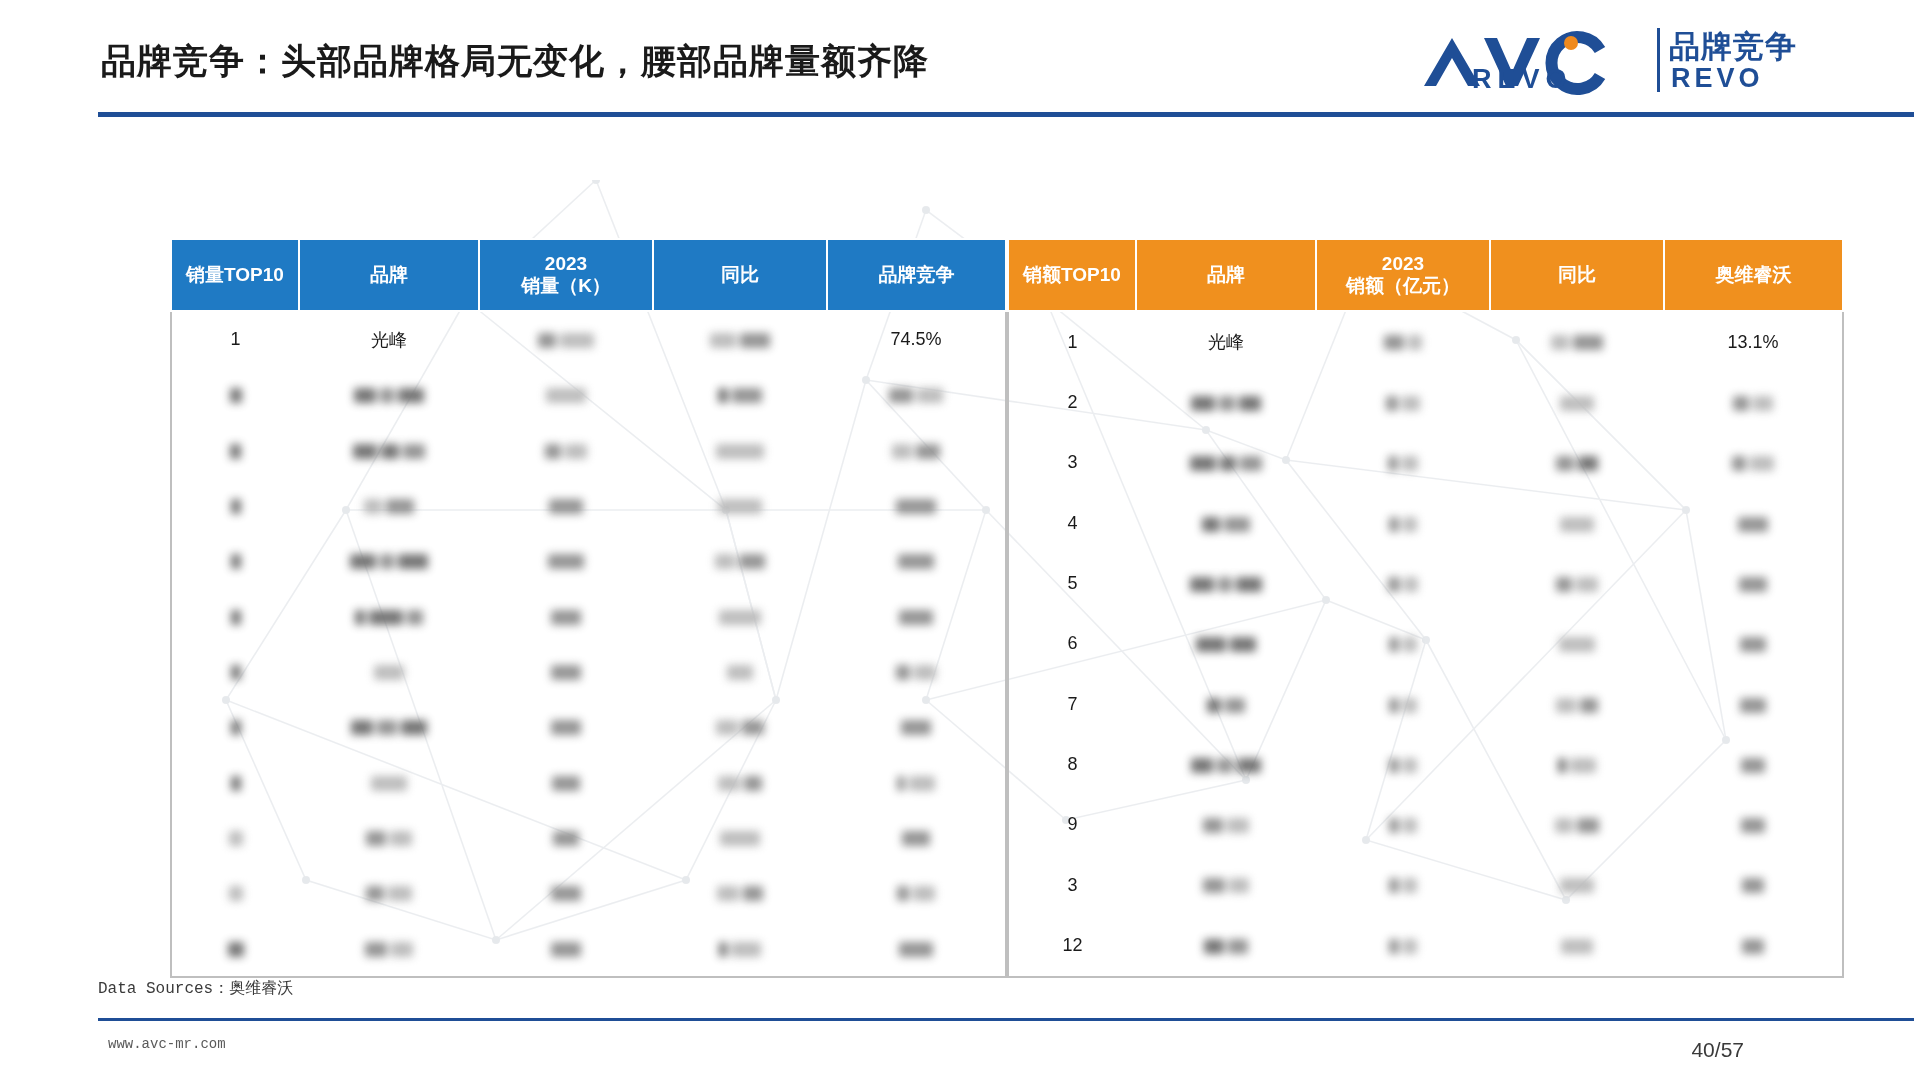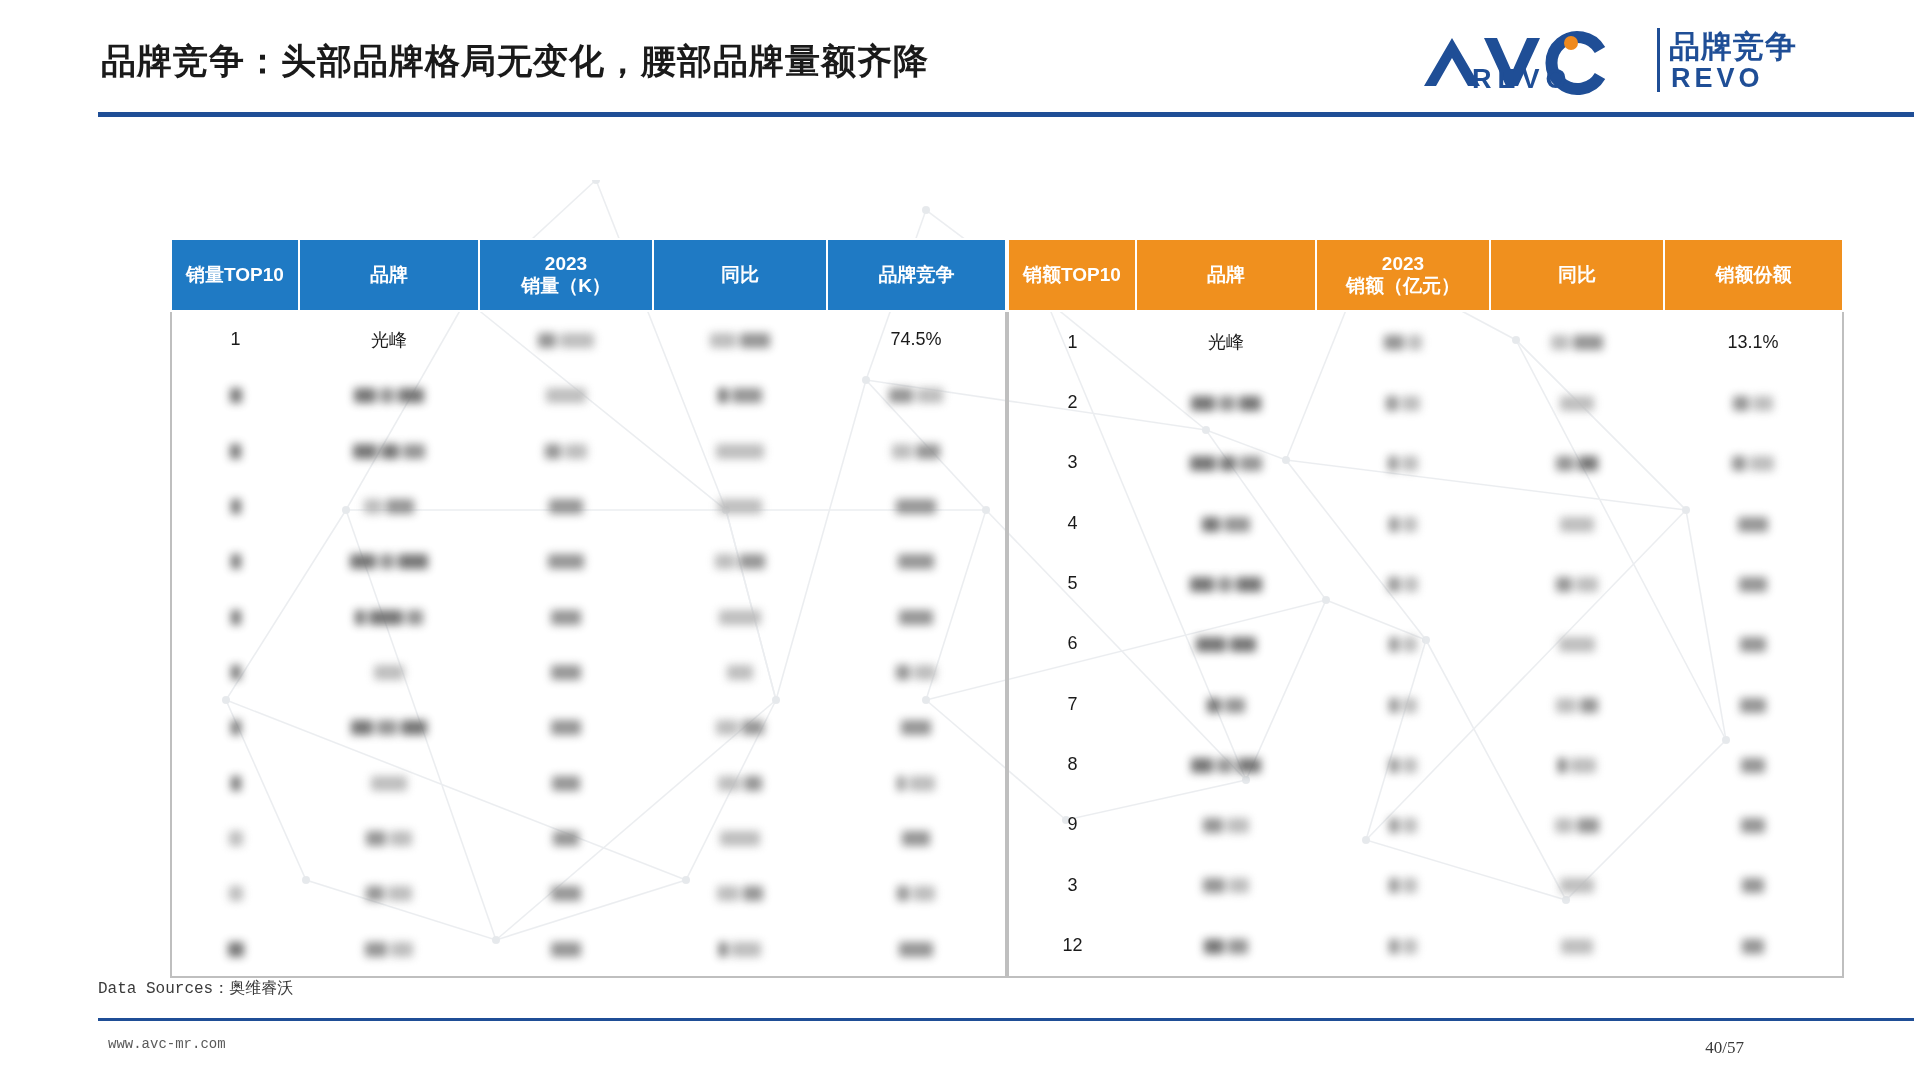--- a/index.html
+++ b/index.html
@@ -251,23 +251,22 @@
     font-size: 26px;
     font-weight: bold;
     font-style: italic;
     color: #1f4e96;
     letter-spacing: 3px;
   }
   .footer-page {
     position: absolute;
     right: 58px;
     top: 1038px;
-    font-size: 17px;
+    font-size: 21px;
     color: #3a3a3a;
-    font-family: Liberation Serif, serif;
   }
 </style>
 </head>
 <body>
 
 <div class="slide">
 
   <div class="header">
     <div class="slide-title">品牌竞争：头部品牌格局无变化，腰部品牌量额齐降</div>
 
@@ -482,21 +481,21 @@
             <span>品牌</span>
           </th>
           <th>
             <div>2023</div>
             <div>销额（亿元）</div>
           </th>
           <th>
             <span>同比</span>
           </th>
           <th>
-            <span>销额份额</span>
+            <span>奥维睿沃</span>
           </th>
         </tr>
       </thead>
       <tbody class="tbl-frame">
 
         <tr>
           <td>1</td>
           <td>光峰</td>
           <td><span class="blur"><span class="blur-seg" style="width:20px"></span><span class="blur-seg light" style="width:14px"></span></span></td>
           <td><span class="blur"><span class="blur-seg light" style="width:18px"></span><span class="blur-seg" style="width:30px"></span></span></td>

